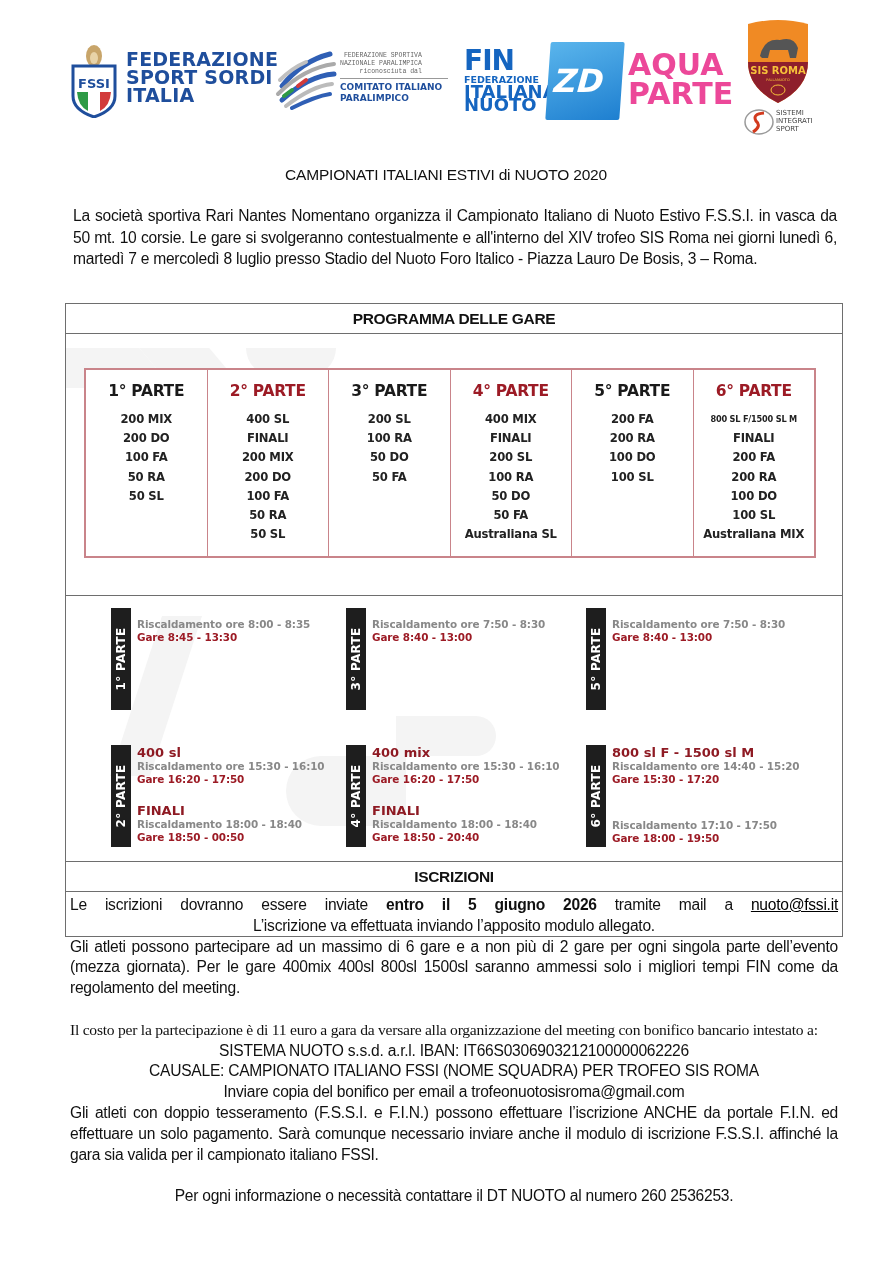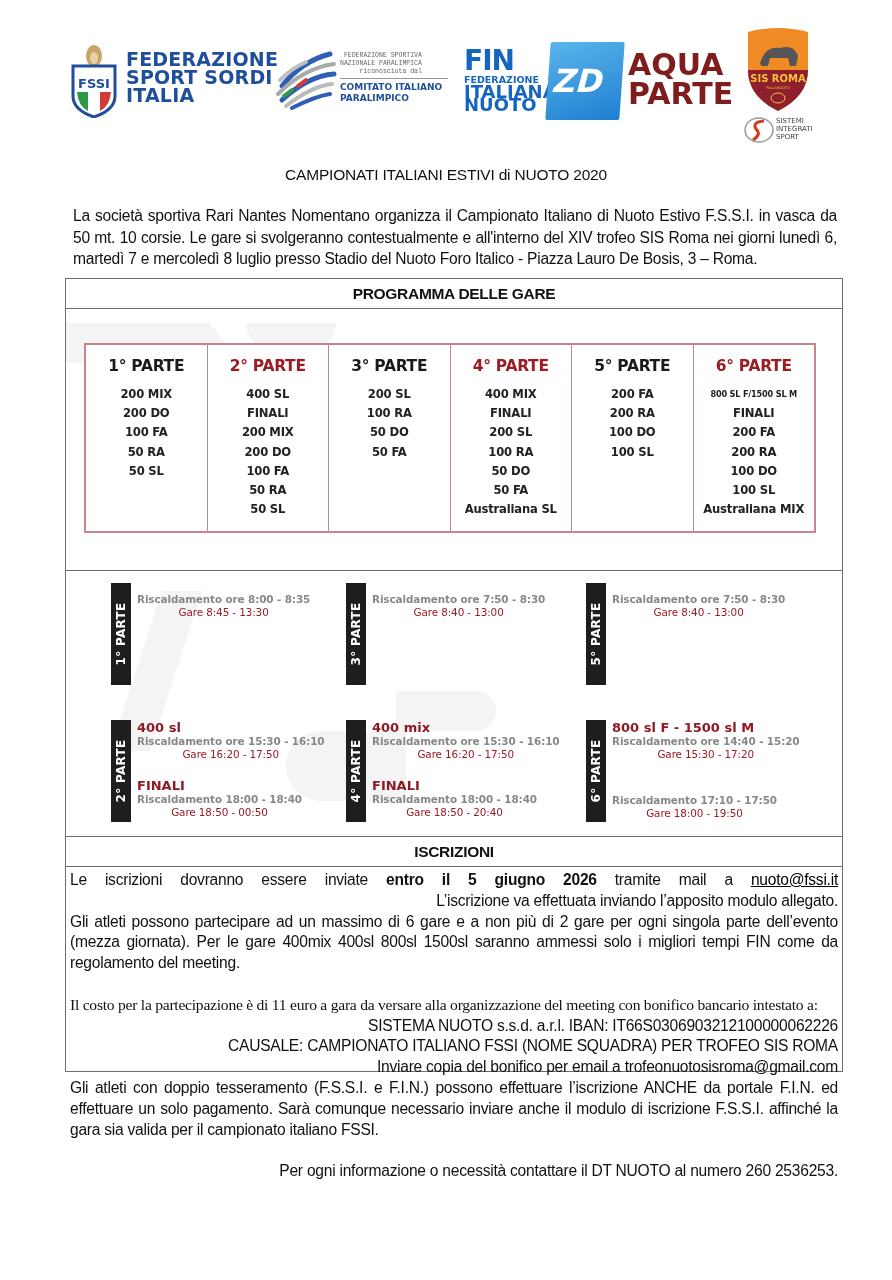--- a/index.html
+++ b/index.html
@@ -22,32 +22,32 @@
   .cip-big { position: absolute; left: 68px; top: 36px; font-family: "DejaVu Sans", sans-serif; font-size: 9px; color: #1f4e9c; line-height: 11px; font-weight: bold; white-space: nowrap; }
 
   .fin { left: 396px; top: 30px; width: 76px; height: 70px; color: #1f5fb0; }
   .fin-big { font-family: "DejaVu Sans", sans-serif; font-weight: bold; font-size: 28px; letter-spacing: -1px; line-height: 26px; color: #1565c0; }
   .fin-small { font-family: "DejaVu Sans", sans-serif; font-weight: bold; font-size: 9.5px; line-height: 11px; color: #1565c0; }
   .fin-small.b { font-size: 18px; line-height: 13px; }
 
   .aqua { left: 480px; top: 24px; width: 182px; height: 80px; }
   .aqua-box { position: absolute; left: 0; top: 0; width: 74px; height: 78px; background: linear-gradient(160deg, #5ab5ec, #1e7fd0); transform: skewX(-4deg); border-radius: 2px; }
   .aqua-box span { position: absolute; left: 6px; top: 20px; color: #fff; font-family: "DejaVu Sans", sans-serif; font-weight: bold; font-size: 32px; font-style: italic; }
-  .aqua-text { position: absolute; left: 80px; top: 8px; font-family: "DejaVu Sans", sans-serif; font-weight: bold; color: #7f1d1d; font-size: 30px; line-height: 29px; letter-spacing: 0px; }
-
-  .sis { left: 674px; top: 8px; width: 84px; height: 125px; }
+  .aqua-text { position: absolute; left: 80px; top: 8px; font-family: "DejaVu Sans", sans-serif; font-weight: bold; color: #ec4899; font-size: 30px; line-height: 29px; letter-spacing: 0px; }
+
+  .sis { left: 674px; top: 0; width: 84px; height: 125px; }
   .sis-shield { position: absolute; left: 4px; top: 0; width: 64px; height: 86px; }
   .sis-sub { position: absolute; left: 0; top: 86px; width: 84px; height: 34px; }
 
   
   .doc-title { position: absolute; top: 166px; left: 0; width: 892px; text-align: center; font-size: 15.5px; color: #111; letter-spacing: -0.2px; }
   .intro { position: absolute; top: 205px; left: 73px; width: 764px; font-size: 15.6px; line-height: 21.5px; text-align: justify; text-align-last: left; letter-spacing: -0.25px; }
 
   
-  .frame { position: absolute; left: 65px; top: 278px; width: 778px; height: 794px; border: 1.5px solid #6e6e6e; }
+  .frame { position: absolute; left: 65px; top: 303px; width: 778px; height: 634px; border: 1.5px solid #6e6e6e; }
   .frame-row { position: absolute; left: 0; width: 100%; border-bottom: 1.5px solid #6e6e6e; }
   .hdr { text-align: center; font-weight: bold; font-size: 15.5px; letter-spacing: -0.3px; }
   .hdr-programma { top: 0; height: 30px; line-height: 29px; }
   .programma-grid { top: 30px; height: 262px; overflow: hidden; }
   .schedule { top: 292px; height: 266px; overflow: hidden; }
   .hdr-iscrizioni { top: 558px; height: 30px; line-height: 29px; }
   .iscrizioni-body { top: 588px; height: 312px; border-bottom: none; padding: 3px 4px 0 4px; font-size: 15.6px; line-height: 20.8px; letter-spacing: -0.25px; }
 
   
   .wm { position: absolute; background: #f4f4f4; }
@@ -60,26 +60,26 @@
   .pcol-title.red { color: #9c1b25; }
   .pevent { font-weight: bold; font-size: 11.6px; line-height: 19.2px; color: #222; letter-spacing: -0.2px; }
   .pevent.tiny { font-size: 8.2px; }
 
   
   .sblock { position: absolute; width: 230px; height: 102px; }
   .vlabel { position: absolute; left: 0; top: 0; width: 20px; height: 100%; background: #1e1e1e; }
   .vlabel span { position: absolute; left: 50%; top: 50%; transform: translate(-50%, -50%) rotate(-90deg); color: #fff; font-family: "DejaVu Sans", sans-serif; font-weight: bold; font-size: 12px; white-space: nowrap; letter-spacing: 0.3px; }
   .sinfo { position: absolute; left: 26px; font-family: "DejaVu Sans", sans-serif; font-size: 10.4px; line-height: 13px; white-space: nowrap; }
   .warm { color: #888; font-weight: bold; letter-spacing: -0.1px; }
-  .race { color: #9c1b25; font-weight: normal; letter-spacing: -0.1px; text-align: center; }
+  .race { color: #9c1b25; font-weight: bold; letter-spacing: -0.1px; }
   .evhead { color: #8e1a23; font-weight: bold; font-size: 13px; line-height: 15px; }
 
   .link { color: #000000; text-decoration: underline; cursor: pointer; }
   .justify { text-align: justify; text-align-last: justify; }
-  .left { text-align: right; }
+  .left { text-align: center; }
   .gap { height: 20.8px; }
 </style>
 </head>
 <body>
 
 <div class="logos">
 
   <div class="logo fssi">
     <svg class="fssi-shield" viewBox="0 0 48 74">
       <ellipse cx="24" cy="12" rx="8" ry="11" fill="#c8a56a"></ellipse>

